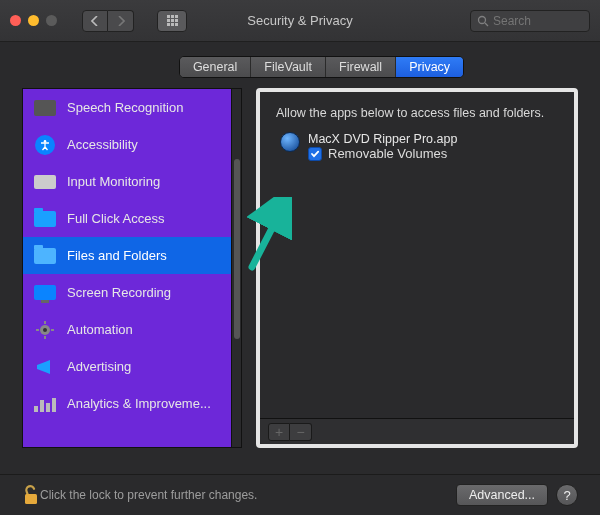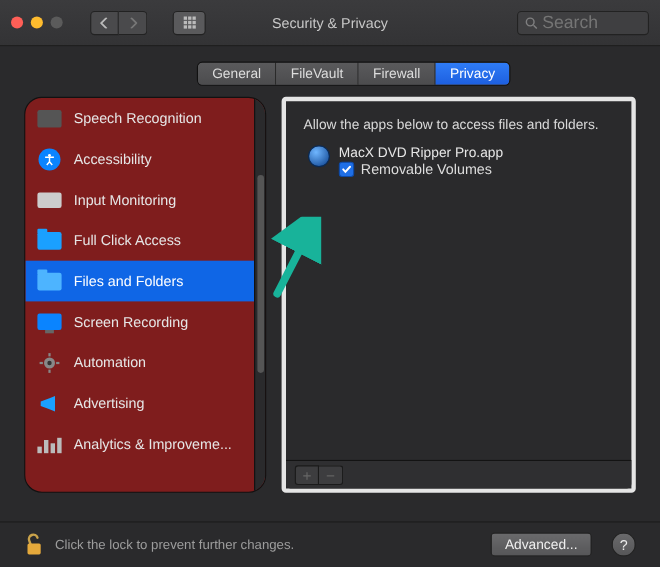--- a/index.html
+++ b/index.html
@@ -38,32 +38,32 @@
   .gridbtn {
     width:30px; height:22px; background:#5a5a5c; border:1px solid #222;
     border-radius:4px; margin-left:6px;
     display:flex; align-items:center; justify-content:center;
   }
   .gridicon{display:grid;grid-template-columns:repeat(3,3px);grid-template-rows:repeat(3,3px);gap:1px;}
   .gridicon span{background:#bbb;width:3px;height:3px;}
   .wtitle{ position:absolute; left:0; right:0; text-align:center; color:#c7c7c7; font-size:13px; pointer-events:none;}
   .searchwrap{ margin-left:auto; display:flex; align-items:center; background:#3f3f41; border:1px solid #222; border-radius:4px; height:22px; padding:0 6px; width:120px;}
   .searchwrap svg{margin-right:4px; opacity:.6;}
-  .searchwrap input{ background:transparent; border:none; outline:none; color:#bbb; font-size:16px; width:80px;}
+  .searchwrap input{ background:transparent; border:none; outline:none; color:#bbb; font-size:12px; width:80px;}
   .tabbar{ display:flex; justify-content:center; margin:14px 0 10px;}
   .segmented{ display:flex; border:1px solid #111; border-radius:5px; overflow:hidden; background:#4a4a4c; box-shadow:0 1px 0 rgba(255,255,255,.04) inset;margin-left:43px;}
   .segmented .seg{
     padding:3px 13px; font-size:12.5px; color:#ddd; border-right:1px solid #2a2a2a;
     background:linear-gradient(#5a5a5c,#4c4c4e);
   }
   .segmented .seg:last-child{border-right:none;}
   .segmented .seg.active{ background:linear-gradient(#2f7cf6,#1d5fe0); color:#fff;}
   .content{ display:flex; padding:0 22px; gap:14px; height:360px;}
   .sidebar{
-    width:220px; background:#7f1d1d; border:1px solid #111; border-radius:16px;
+    width:220px; background:#6d28d9; border:1px solid #111; border-radius:0;
     overflow:hidden; position:relative; display:flex;justify-content:space-between;
   }
   .sblist{flex:1; overflow:hidden;}
   .sbitem{
     display:flex; align-items:center; gap:10px; padding:8.5px 10px; color:#e6e6e6;
     white-space:nowrap; overflow:hidden; text-overflow:ellipsis;
   }
   .sbitem.selected{ background:#0f66e6; color:#fff;}
   .sbicon{ width:24px; height:20px; flex-shrink:0; display:flex; align-items:center; justify-content:center;}
   .sbtrack{ width:10px; background:#2a2a2c; border-left:1px solid #111; position:relative;}
@@ -85,21 +85,21 @@
   .detail-footer{
     height:26px; border-top:1px solid #111; background:#2f2f31; display:flex; align-items:center; padding:0 8px;
     border-radius:0 0 4px 4px;
   }
   .pm{ display:flex;}
   .pmb{ width:22px; height:18px; background:#3d3d3f; border:1px solid #1a1a1a; color:#666; display:flex;align-items:center;justify-content:center; font-size:14px; line-height:1;}
   .pmb.plus{border-radius:3px 0 0 3px;}
   .pmb.minus{border-radius:0 3px 3px 0; border-left:none;}
   .bottombar{
     position:absolute; left:0; right:0; bottom:0; height:41px;
-    display:flex; align-items:center; padding:0 22px; gap:10px;
+    display:flex; align-items:center; padding:0 22px; 
     background:#2a2a2c; border-top:1px solid #1b1b1b;
   }
   .locktext{ color:#9d9d9d; font-size:12px;}
   .advbtn{
     margin-left:auto; background:linear-gradient(#6a6a6c,#565658); border:1px solid #222;
     color:#eee; border-radius:4px; padding:3px 12px; font-size:12.5px;
   }
   .helpbtn{
     width:22px; height:22px; border-radius:50%; background:linear-gradient(#6a6a6c,#565658);
     border:1px solid #222; color:#eee; display:flex; align-items:center; justify-content:center;

